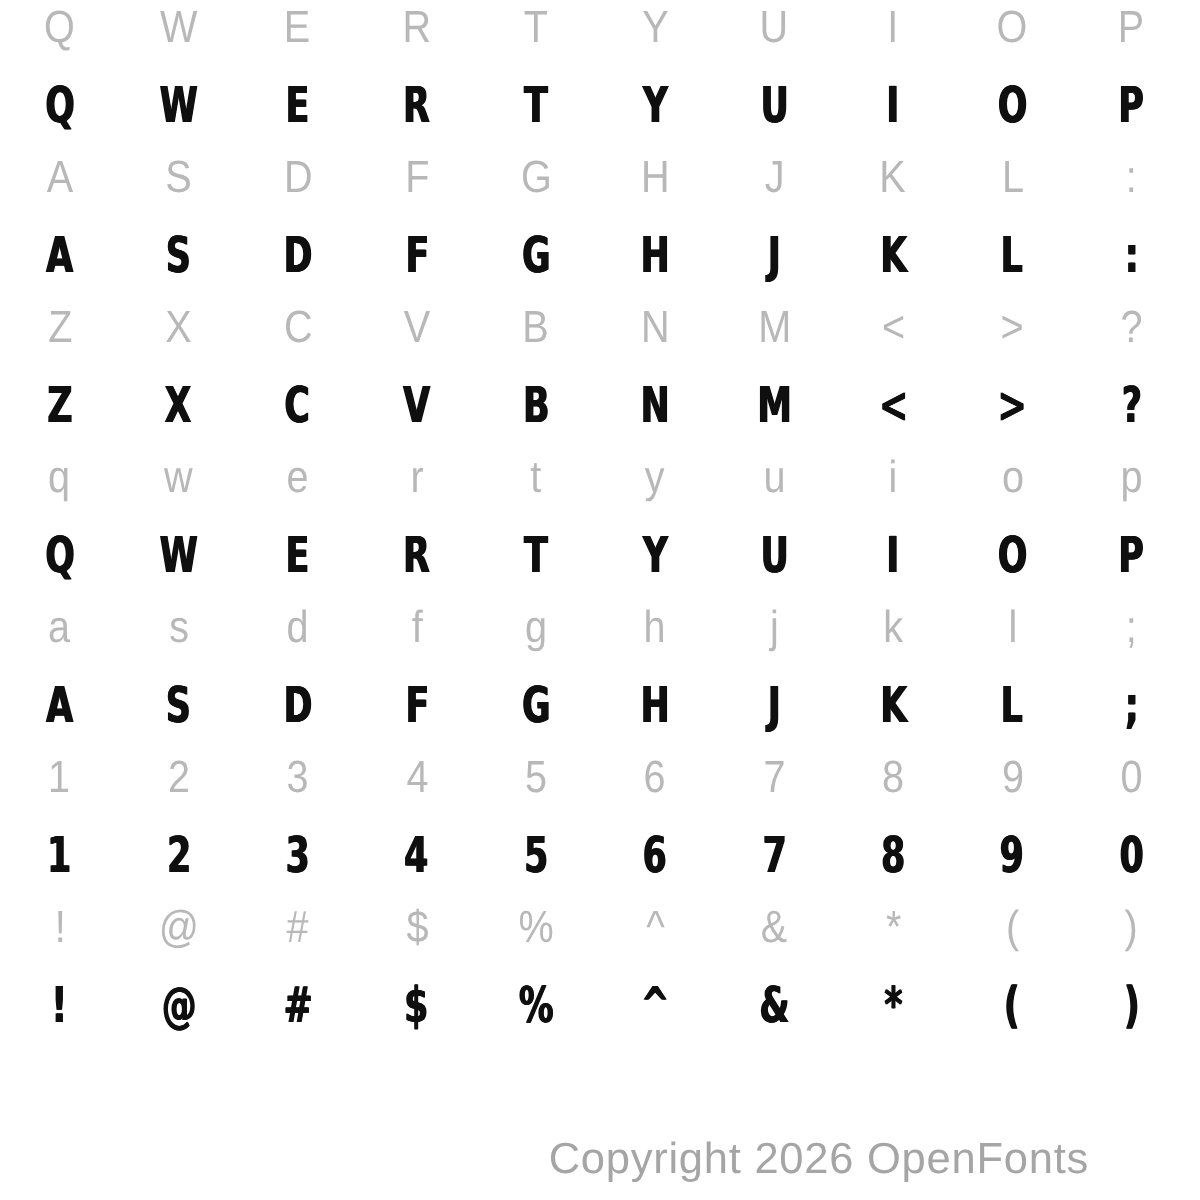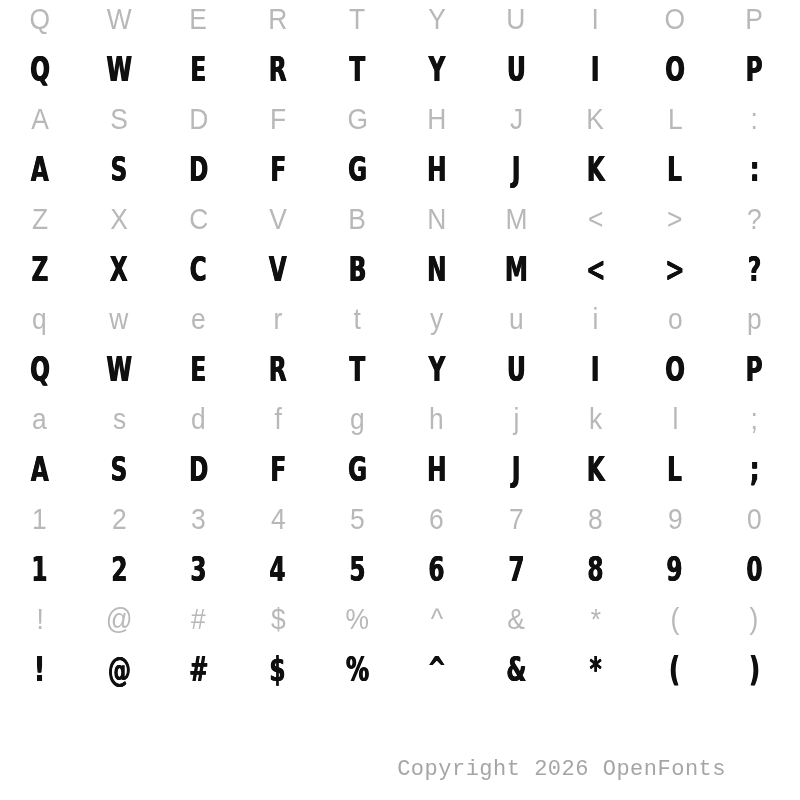--- a/index.html
+++ b/index.html
@@ -60,22 +60,22 @@
     font-weight: 700;
     font-size: 33px;
     color: var(--spec-color, #0f0f0f);
     transform: scaleX(0.70);
     text-shadow: 0.6px 0 currentColor, -0.6px 0 currentColor;
   }
   #copyright {
     position: absolute;
     top: 757px;
     right: 74px;
-    font-family: Liberation Mono, monospace;
-    font-size: 22px;
+    font-family: Liberation Sans, sans-serif;
+    font-size: 29px;
     font-weight: 400;
     color: var(--copy-color, #a5a5a5);
     letter-spacing: 0.5px;
   }
 </style>
 </head>
 <body>
 
 <div id="page">
   <div id="glyph-grid">

